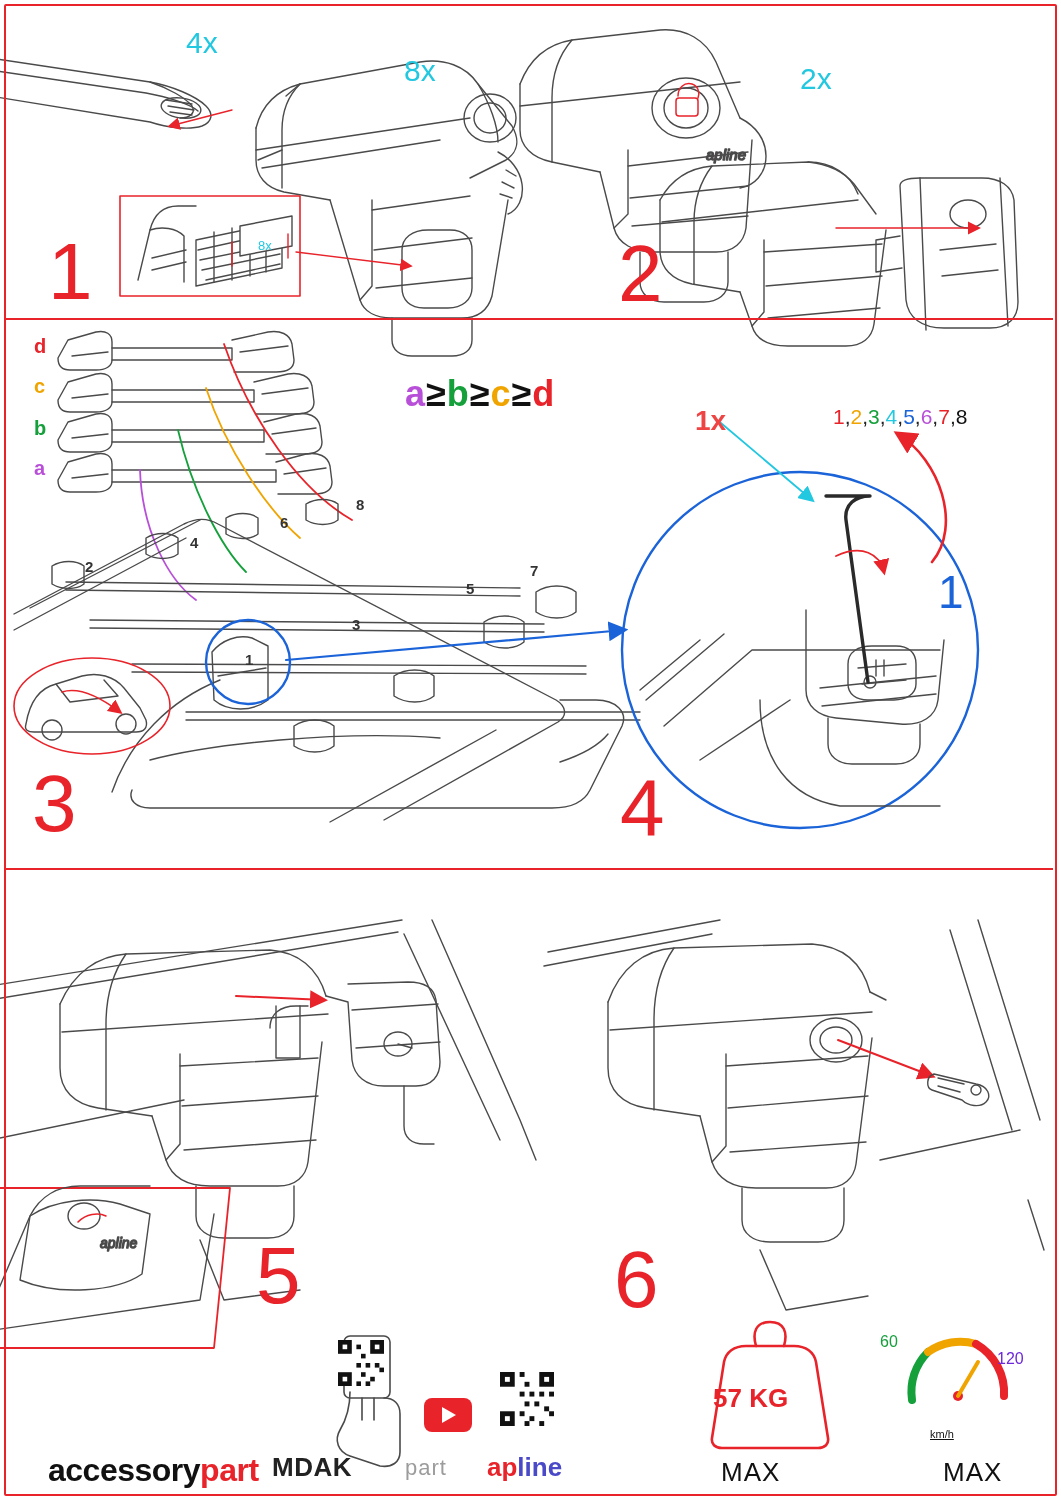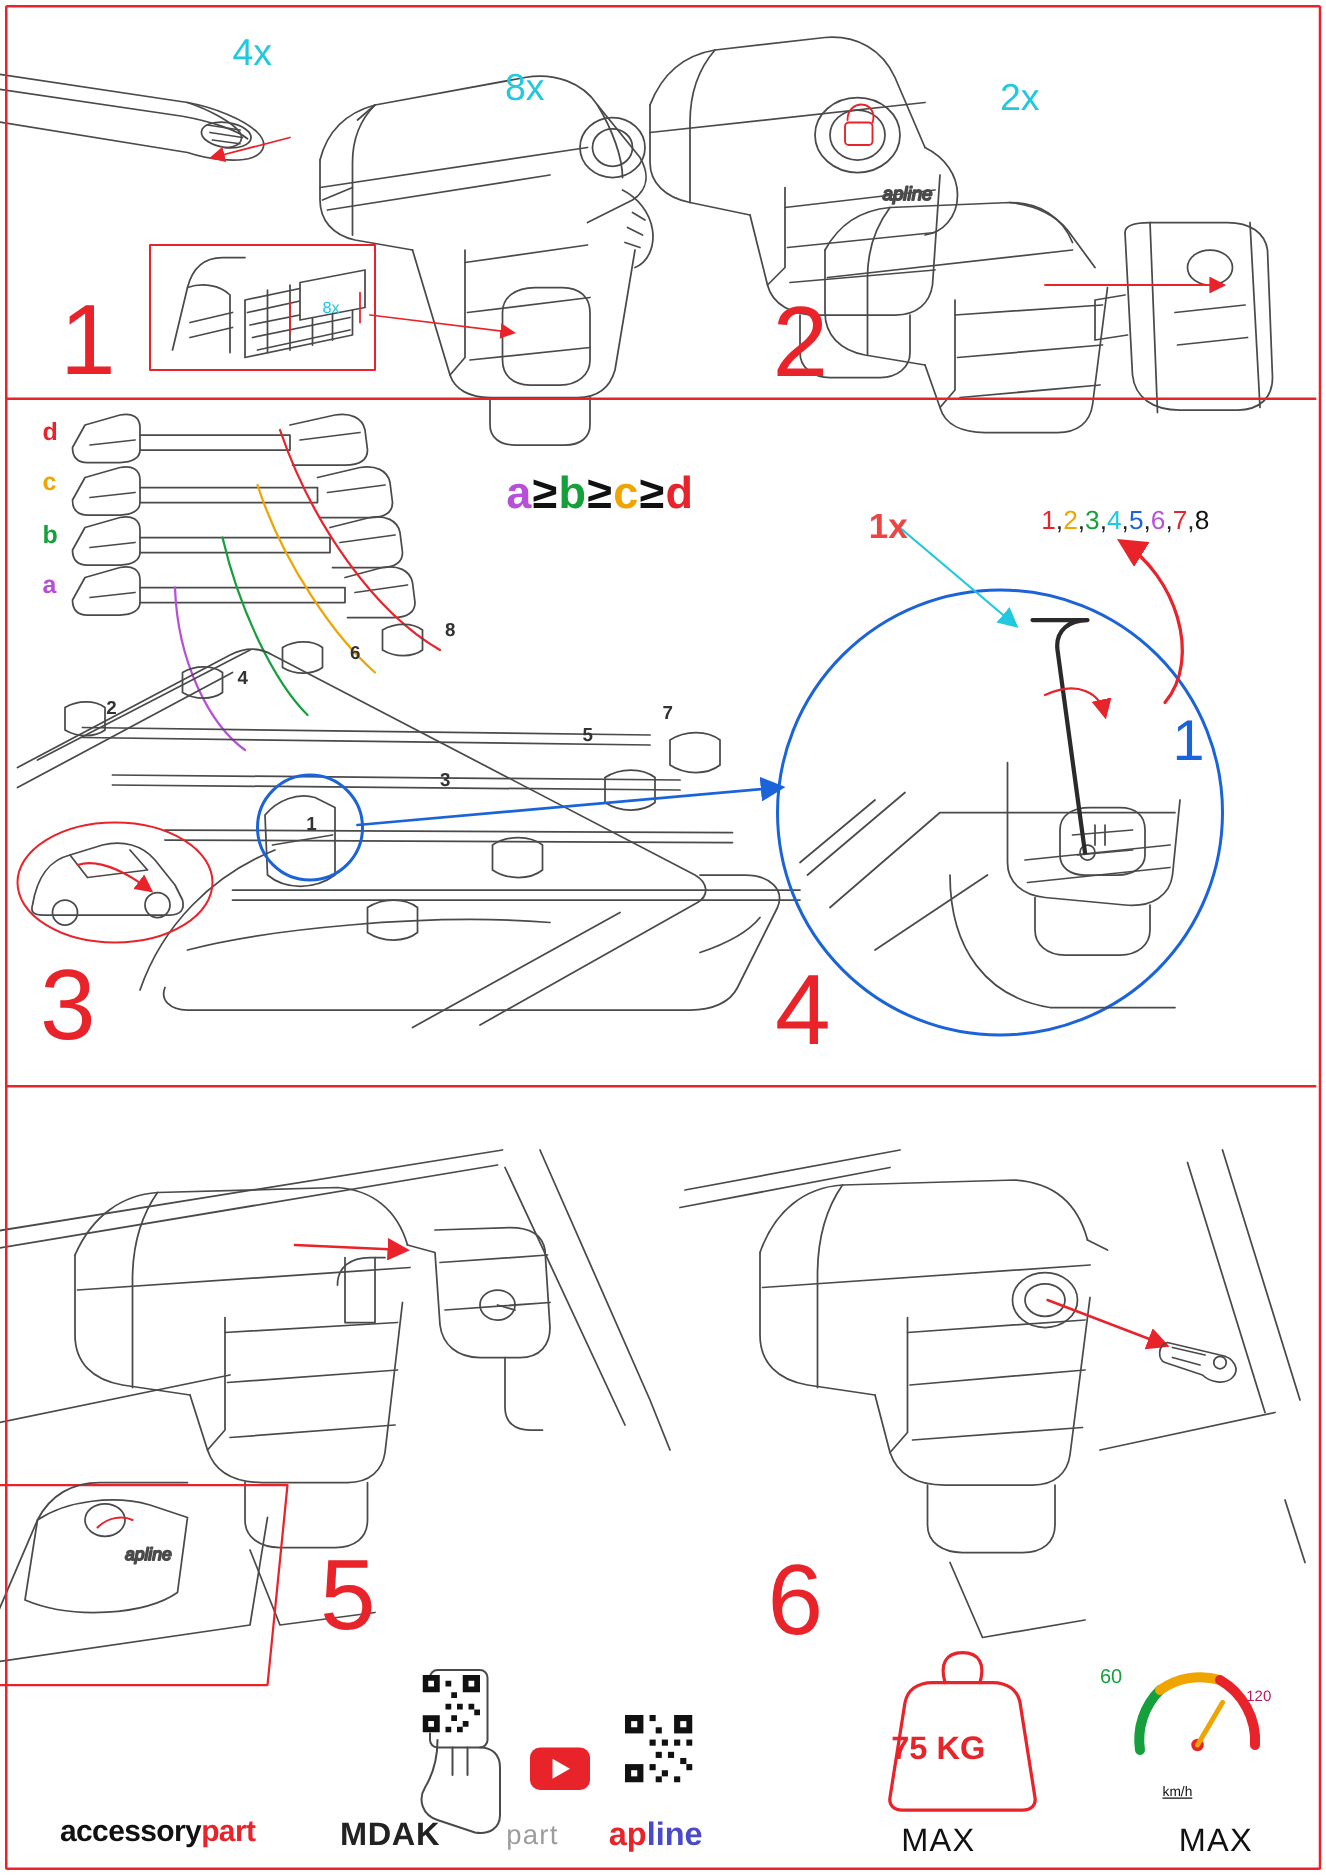--- a/index.html
+++ b/index.html
@@ -64,38 +64,38 @@
   #one-blue{position:absolute;left:938px;top:565px;color:#1b63d8;font-size:46px;font-weight:400;}
   #one-x{position:absolute;left:695px;top:405px;color:#ef4444;font-size:28px;font-weight:bold;}
 
   
   #footer{position:absolute;left:0;top:1395px;width:1061px;height:105px;}
   #product-code{
     position:absolute;left:48px;top:1404px;
     color:#4a49c8;font-size:31px;font-weight:700;letter-spacing:0.5px;
   }
   #brand-accessory{
-    position:absolute;left:48px;top:1452px;font-size:24px;font-weight:700;letter-spacing:-0.5px;
+    position:absolute;left:48px;top:1452px;font-size:32px;font-weight:700;letter-spacing:-0.5px;
   }
   #brand-accessory .p1{color:#111;}
   #brand-accessory .p2{color:#e8232a;}
 
   #logo-mdak{position:absolute;left:272px;top:1452px;font-size:26px;font-weight:700;color:#222;letter-spacing:0.5px;}
   #logo-ipqi{position:absolute;left:405px;top:1455px;font-size:22px;color:#9c9c9c;letter-spacing:1px;}
   #logo-apline{position:absolute;left:487px;top:1452px;font-size:26px;font-weight:700;}
   #logo-apline .ap{color:#e8232a;}
   #logo-apline .line{color:#4a49c8;}
 
   .maxlabel{position:absolute;font-size:26px;font-weight:400;color:#111;letter-spacing:1px;}
   #max-weight-label{left:721px;top:1457px;}
   #max-speed-label{left:943px;top:1457px;}
   #weight-value{position:absolute;left:713px;top:1383px;color:#e8232a;font-size:26px;font-weight:700;}
   #speed-unit{position:absolute;left:930px;top:1428px;color:#111;font-size:11px;text-decoration:underline;}
   #speed-min{position:absolute;left:880px;top:1333px;color:#15a03c;font-size:16px;}
-  #speed-max{position:absolute;left:997px;top:1350px;color:#be185d;font-size:12px;}
+  #speed-max{position:absolute;left:997px;top:1350px;color:#6d28d9;font-size:16px;}
 
   .youtube{
     position:absolute;left:424px;top:1398px;width:48px;height:34px;background:#e8232a;border-radius:8px;
   }
   .youtube:after{
     content:"";position:absolute;left:18px;top:9px;border-left:14px solid #fff;
     border-top:8px solid transparent;border-bottom:8px solid transparent;
   }
   .qr{position:absolute;background:#fff;}
   .qr svg{display:block;}
@@ -465,20 +465,20 @@
         <rect x="5" y="10" width="1" height="1"></rect>
           <rect x="10" y="8" width="1" height="1"></rect>
       </g>
     </svg>
   </div>
 
   <div id="logo-mdak">MDAK</div>
   <div id="logo-ipqi">part</div>
   <div id="logo-apline"><span class="ap">ap</span><span class="line">line</span></div>
 
-  <div id="weight-value">75 KG</div>
+  <div id="weight-value">57 KG</div>
   <div class="maxlabel" id="max-weight-label">MAX</div>
   <div class="maxlabel" id="max-speed-label">MAX</div>
   <div id="speed-unit">km/h</div>
   <div id="speed-min">60</div>
   <div id="speed-max">120</div>
 
 </div>
 
 </body></html>

